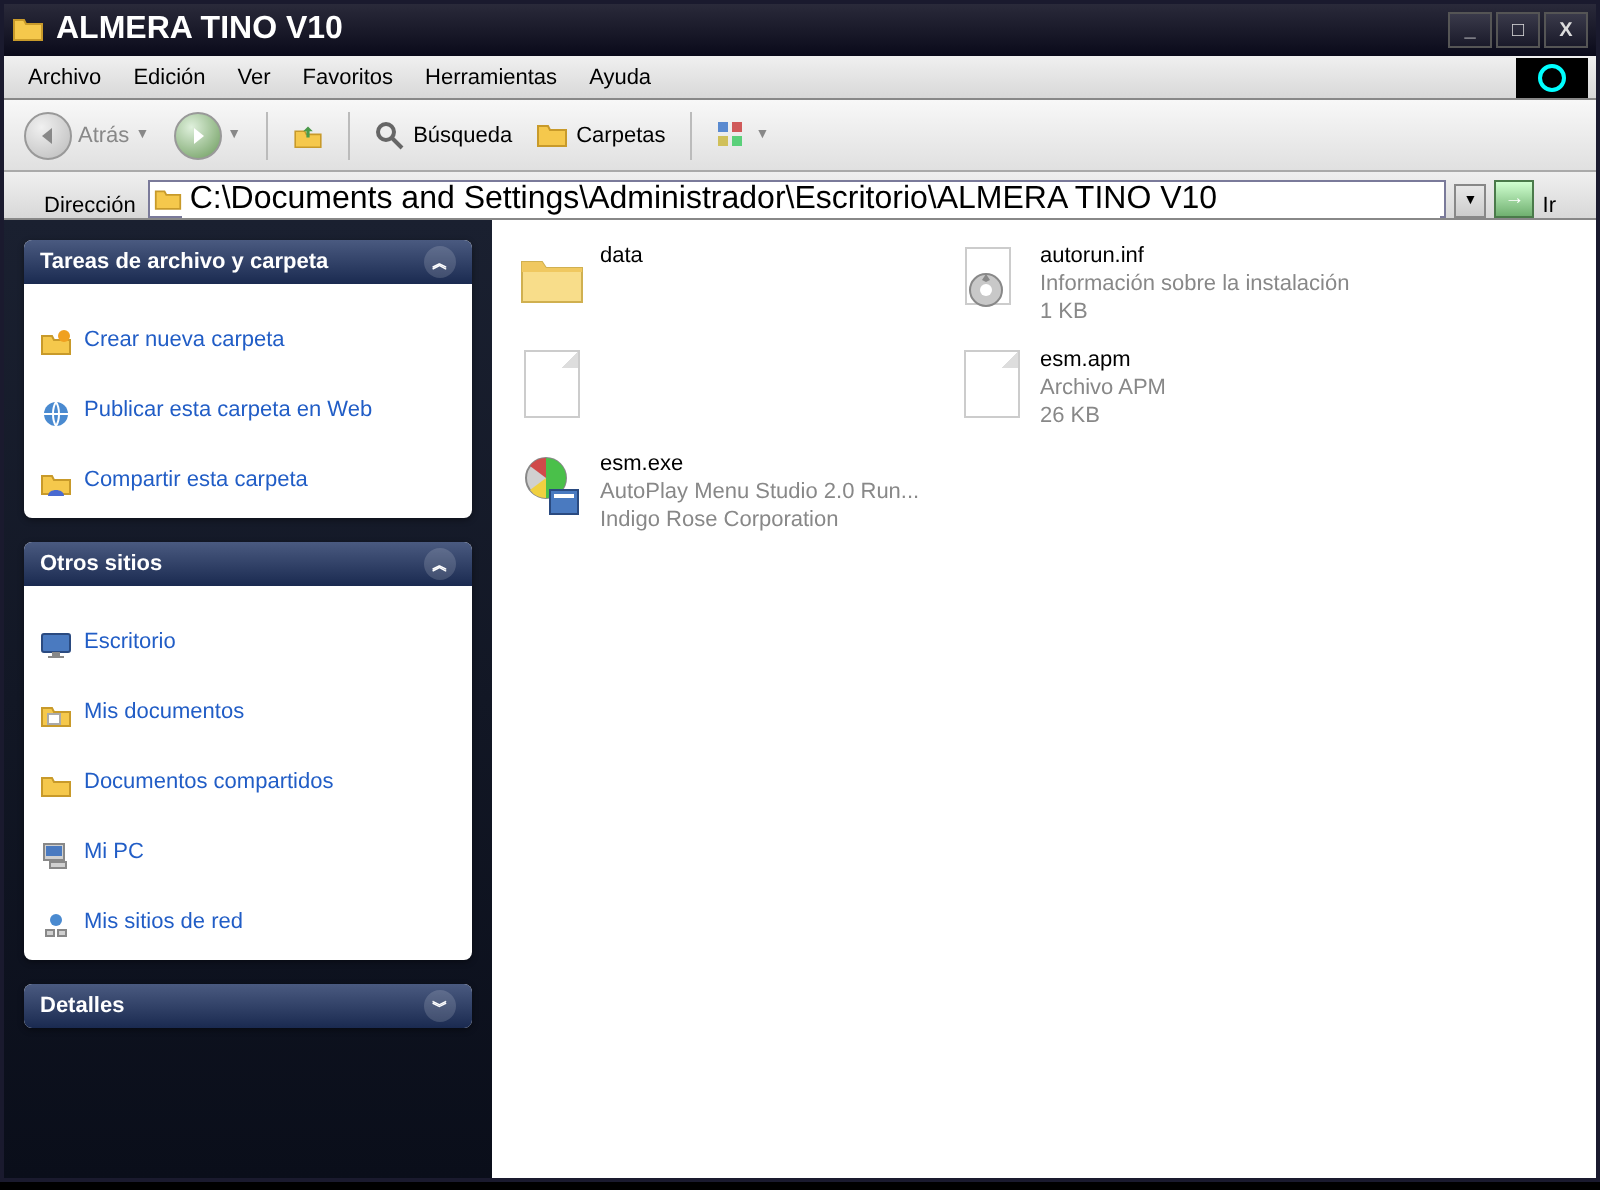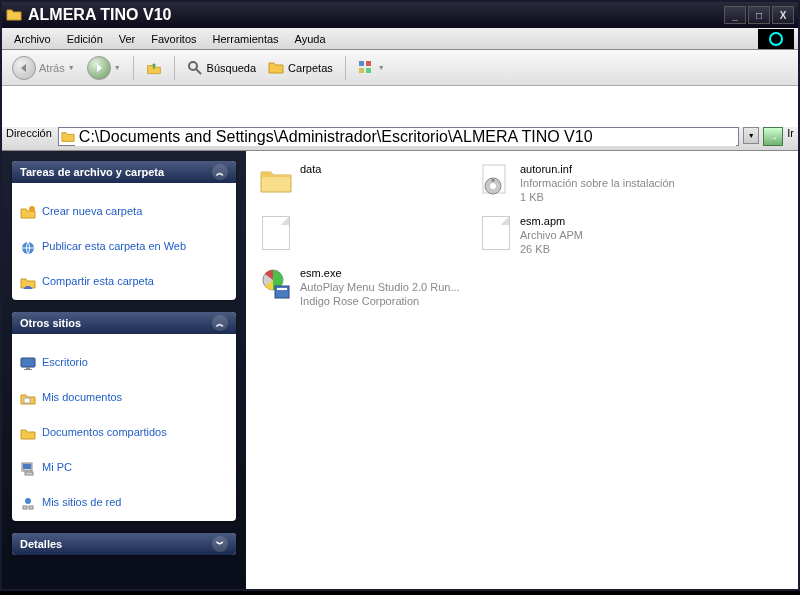--- a/index.html
+++ b/index.html
@@ -14,21 +14,21 @@
   .throbber { margin-left: auto; width: 36px; height: 20px; background: #000; display: flex; align-items: center; justify-content: center; }
   .throbber svg { width: 16px; height: 16px; }
   .toolbar { height: 36px; background: linear-gradient(180deg,#f8f8f8,#e0e0e0); display: flex; align-items: center; padding: 0 6px; gap: 4px; border-bottom: 1px solid #aaa; }
   .navbtn { display: flex; align-items: center; gap: 3px; padding: 2px 4px; cursor: pointer; color: #888; }
   .navbtn.enabled { color: #333; }
   .navcircle { width: 24px; height: 24px; border-radius: 50%; background: radial-gradient(circle at 35% 30%, #f0f0f0, #bbb); display: flex; align-items: center; justify-content: center; border: 1px solid #999; }
   .navcircle.enabled { background: radial-gradient(circle at 35% 30%, #dff0dc, #6a9a5a); }
   .chev { font-size: 7px; color: #888; }
   .sep { width: 1px; height: 24px; background: #bbb; margin: 0 4px; }
   .tbtn { display: flex; align-items: center; gap: 4px; padding: 2px 4px; cursor: pointer; }
-  .addressbar { height: 24px; background: linear-gradient(180deg,#f0f0f0,#d8d8d8); display: flex; align-items: flex-start; padding: 0 4px; gap: 4px; border-bottom: 1px solid #888; margin-top: 41px; }
+  .addressbar { height: 24px; background: linear-gradient(180deg,#f0f0f0,#d8d8d8); display: flex; align-items: flex-end; padding: 0 20px; gap: 4px; border-bottom: 1px solid #888; }
   .addr-label { padding-right: 2px; }
   .addr-input { flex: 1; display: flex; align-items: center; background: #fff; border: 1px solid #7a7a9a; height: 19px; padding: 0 2px; }
   .addr-input input { flex: 1; border: none; outline: none; font-size: 16px; padding-left: 4px; }
   .dropdown { width: 16px; height: 17px; background: linear-gradient(180deg,#e8e8e8,#ccc); border: 1px solid #888; display: flex; align-items: center; justify-content: center; font-size: 7px; cursor: pointer; }
   .gobtn { width: 20px; height: 19px; background: linear-gradient(180deg,#d0ffd0,#70b070); border: 1px solid #4a7a4a; display: flex; align-items: center; justify-content: center; color: #fff; font-size: 10px; font-weight: bold; cursor: pointer; }
   .content { flex: 1; display: flex; background: #f97316; }
   .sidebar { width: 244px; padding: 10px; background: linear-gradient(180deg,#1a2030 0%, #0a0e1a 100%); display: flex; flex-direction: column; gap: 12px; }
   .panel { background: #fff; border-radius: 4px; overflow: hidden; box-shadow: 0 1px 3px rgba(0,0,0,0.4); }
   .panel-hdr { height: 22px; background: linear-gradient(180deg,#4a5a80,#1a2a50); color: #fff; font-weight: bold; display: flex; align-items: center; padding: 0 8px; font-size: 11px; }
   .panel-hdr .chevr { margin-left: auto; width: 16px; height: 16px; border-radius: 50%; background: rgba(255,255,255,0.15); display: flex; align-items: center; justify-content: center; font-size: 8px; cursor: pointer; }

